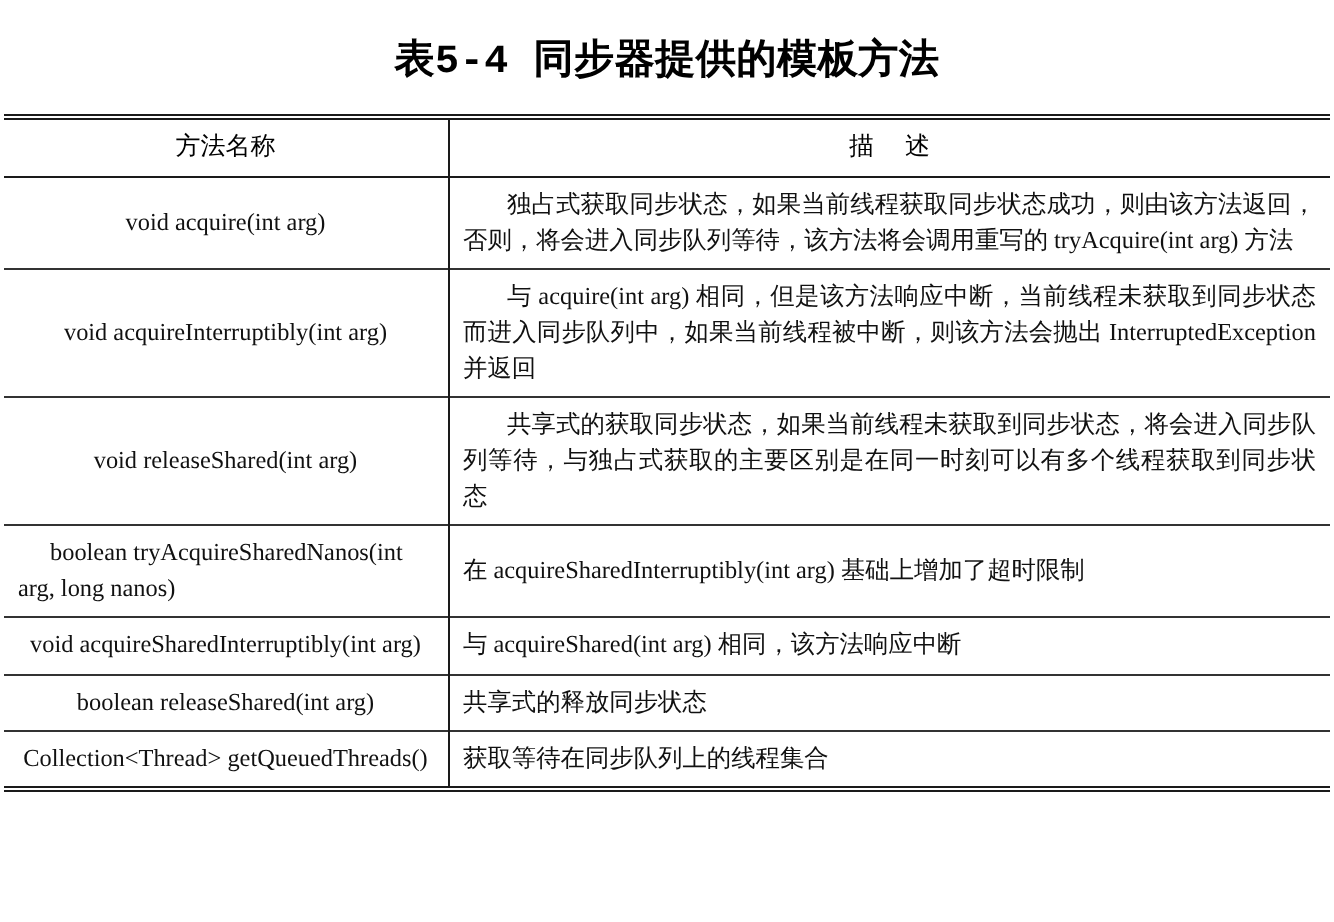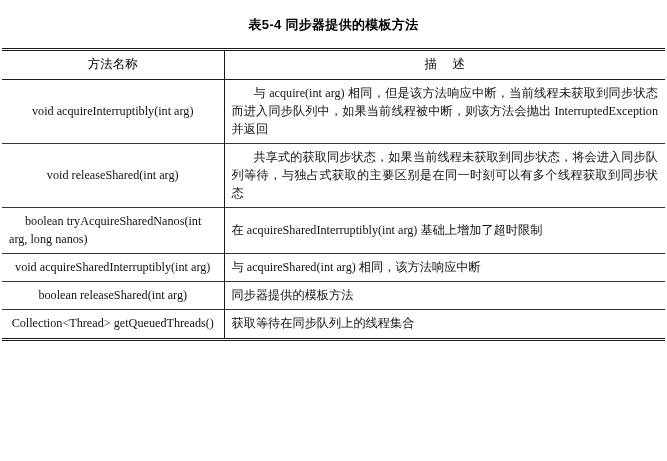--- a/index.html
+++ b/index.html
@@ -17,23 +17,23 @@
 
   .page {
     position: relative;
     width: 667px;
     height: 461px;
     box-sizing: border-box;
   }
 
   .table-caption {
     text-align: center;
-    font-family: Liberation Sans, sans-serif;
+    font-family: Liberation Mono, monospace;
     font-weight: bold;
-    font-size: 13px;
+    font-size: 20px;
     letter-spacing: 0.3px;
     padding-top: 16px;
     padding-bottom: 14px;
     color: #000000;
   }
 
   table.spec-table {
     width: 663px;
     margin: 0 auto;
     border-collapse: collapse;
@@ -107,38 +107,42 @@
       <col class="c-desc">
     </colgroup>
     <thead>
       <tr>
         <th class="col-name-head">方法名称</th>
         <th class="col-desc-head">描  述</th>
       </tr>
     </thead>
     <tbody>
       <tr>
+        <td class="name-cell">void acquire(int arg)</td>
+        <td class="desc-cell indented">独占式获取同步状态，如果当前线程获取同步状态成功，则由该方法返回，否则，将会进入同步队列等待，该方法将会调用重写的 tryAcquire(int arg) 方法</td>
+      </tr>
+      <tr>
         <td class="name-cell">void acquireInterruptibly(int arg)</td>
         <td class="desc-cell indented">与 acquire(int arg) 相同，但是该方法响应中断，当前线程未获取到同步状态而进入同步队列中，如果当前线程被中断，则该方法会抛出 InterruptedException 并返回</td>
       </tr>
       <tr>
         <td class="name-cell">void releaseShared(int arg)</td>
         <td class="desc-cell indented">共享式的获取同步状态，如果当前线程未获取到同步状态，将会进入同步队列等待，与独占式获取的主要区别是在同一时刻可以有多个线程获取到同步状态</td>
       </tr>
       <tr>
         <td class="name-cell wrap-left">boolean tryAcquireSharedNanos(int arg, long nanos)</td>
         <td class="desc-cell">在 acquireSharedInterruptibly(int arg) 基础上增加了超时限制</td>
       </tr>
       <tr>
         <td class="name-cell">void acquireSharedInterruptibly(int arg)</td>
         <td class="desc-cell">与 acquireShared(int arg) 相同，该方法响应中断</td>
       </tr>
       <tr>
         <td class="name-cell">boolean releaseShared(int arg)</td>
-        <td class="desc-cell">同步器提供的模板方法</td>
+        <td class="desc-cell">共享式的释放同步状态</td>
       </tr>
       <tr>
         <td class="name-cell">Collection&lt;Thread&gt; getQueuedThreads()</td>
         <td class="desc-cell">获取等待在同步队列上的线程集合</td>
       </tr>
     </tbody>
   </table>
 
 </div>
 

